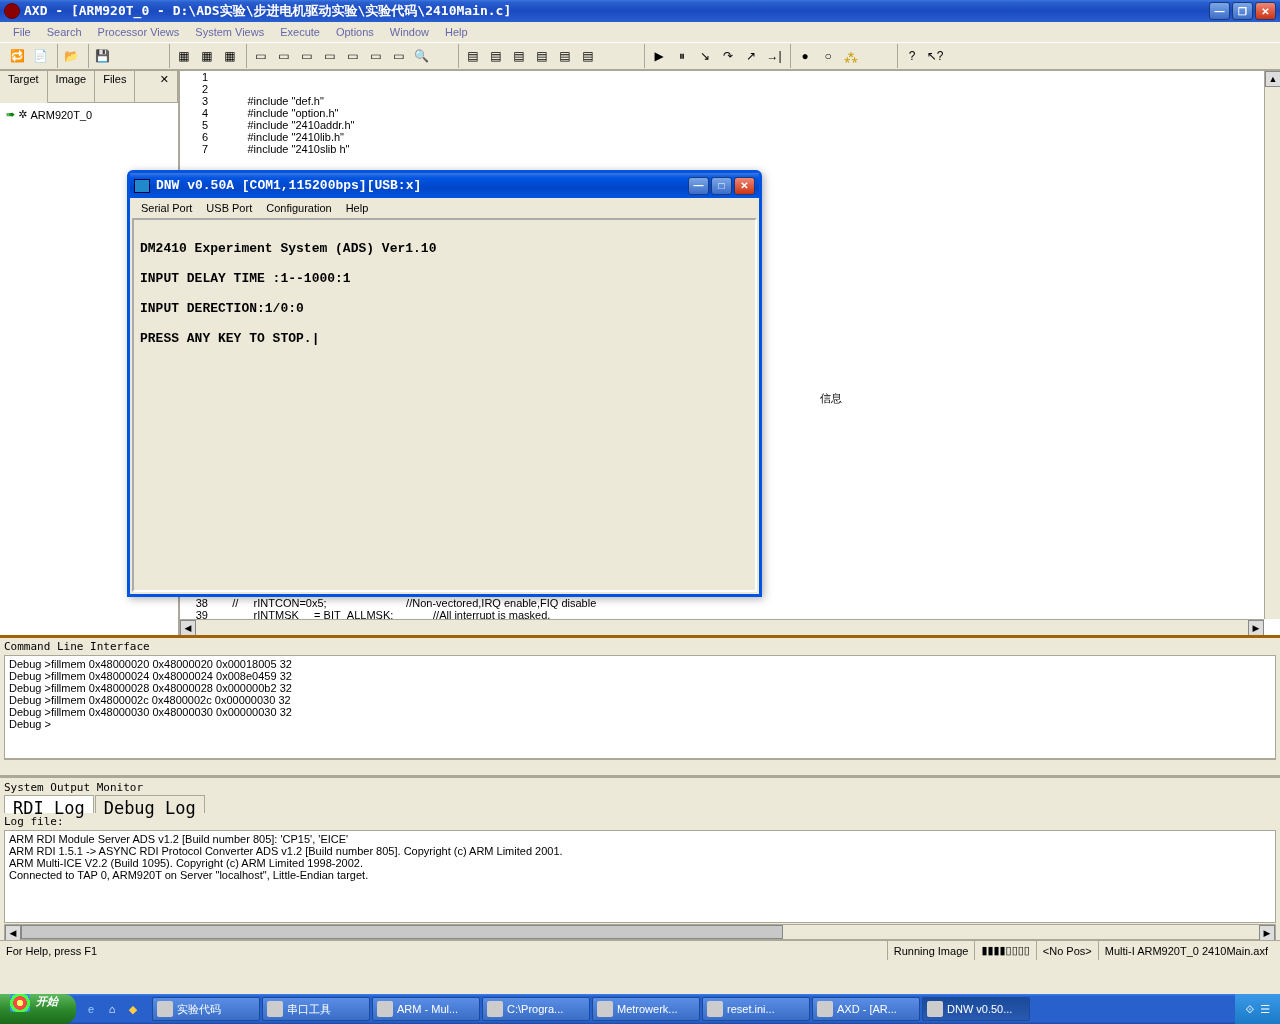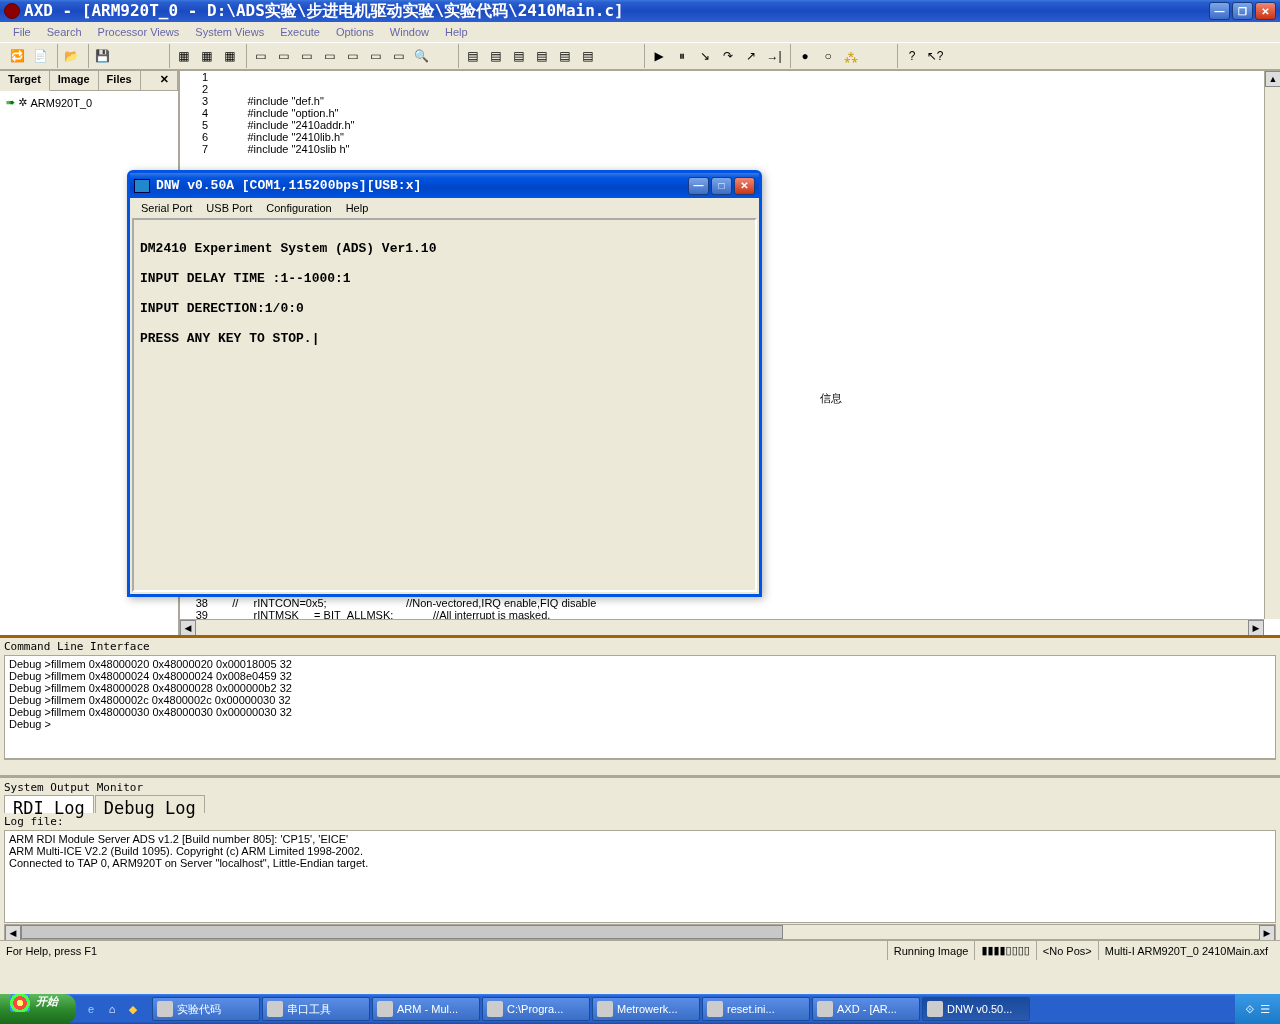--- a/index.html
+++ b/index.html
@@ -2,37 +2,37 @@
 <html><head>
 <meta charset="utf-8">
 <style>
 * { margin:0; padding:0; box-sizing:border-box; font-family: Tahoma, sans-serif; font-size:11px; }
 body { background:#ece9d8; width:1280px; height:1024px; overflow:hidden; position:relative; }
 
 
 .axd-window { width:1280px; height:960px; background:#ece9d8; display:flex; flex-direction:column; }
 .title-bar { height:22px; background:linear-gradient(to bottom,#3b77dd,#2a5fd0 10%,#1a4ac0 50%,#2a5fd0); display:flex; align-items:center; padding:0 4px; color:white; font-weight:bold; }
 .title-bar .icon { width:16px; height:16px; background:#8b0000; border-radius:50%; margin-right:4px; display:inline-block; border:1px solid #600; }
-.title-text { flex:1; font-family:"SimSun",monospace; font-size:16px; }
+.title-text { flex:1; font-family:"SimSun",monospace; font-size:13px; }
 .win-btns { display:flex; gap:2px; }
 .win-btn { width:21px; height:18px; background:linear-gradient(to bottom,#7ba7e8,#3c6cc8); border:1px solid #1a3a7a; border-radius:3px; color:white; font-weight:bold; display:flex; align-items:center; justify-content:center; font-size:10px; cursor:pointer; }
 .win-btn.close { background:linear-gradient(to bottom,#ee8877,#cc3311); }
 
 .menu-bar { height:20px; background:#ece9d8; display:flex; align-items:center; padding:0 6px; gap:2px; }
 .menu-item { padding:2px 7px; color:#6666aa; cursor:pointer; }
 
 .toolbar-row { height:28px; background:#ece9d8; border-top:1px solid #fff; border-bottom:1px solid #aca899; display:flex; align-items:center; padding:0 4px; gap:2px; }
 .tool-group { display:flex; align-items:center; gap:1px; padding:0 3px; border-left:1px solid #aca899; height:24px; }
 .tool-group:first-child { border-left:none;}
 .tb-btn { width:22px; height:22px; border:1px solid transparent; display:flex; align-items:center; justify-content:center; cursor:pointer; font-size:12px; }
 
 
 .middle { flex:1; display:flex; border-top:1px solid #aca899; min-height:0; }
 .left-panel { width:180px; background:#ece9d8; border-right:2px solid #aca899; display:flex; flex-direction:column; }
-.left-tabs { height:20px; display:flex; border-bottom:1px solid #aca899;font-weight:bold; }
+.left-tabs { height:32px; display:flex; border-bottom:1px solid #aca899; }
 .left-tab { padding:2px 8px; border-right:1px solid #aca899; cursor:pointer; }
 .left-tab.active { background:#ece9d8; border-bottom:1px solid #ece9d8; margin-bottom:-1px;}
 .tree { flex:1; background:#fff; padding:4px; font-family:monospace; font-size:11px; }
 .tree-item { padding:1px 2px; display:flex; align-items:center; gap:3px; }
 
 .code-area { flex:1; background:#fff; font-family:"Courier New",monospace; font-size:13px; overflow:auto; position:relative; }
 .code-line { display:flex; white-space:pre; }
 .lineno { width:40px; text-align:right; padding-right:12px; color:#000; }
 .code-text { color:#000; }
 
@@ -216,20 +216,21 @@
 
   <div class="sys-panel">
     <div class="sys-header">System Output Monitor</div>
     <div class="sys-tabs">
       <div class="sys-tab active">RDI Log</div>
       <div class="sys-tab">Debug Log</div>
     </div>
     <div class="sys-loglabel">Log file:</div>
     <div class="sys-body" id="sysBody">
         <div>ARM RDI Module Server ADS v1.2 [Build number 805]: 'CP15', 'EICE'</div>
+        <div>ARM RDI 1.5.1 -&gt; ASYNC RDI Protocol Converter ADS v1.2 [Build number 805]. Copyright (c) ARM Limited 2001.</div>
         <div>ARM Multi-ICE V2.2 (Build 1095). Copyright (c) ARM Limited 1998-2002.</div>
         <div>Connected to TAP 0, ARM920T on Server "localhost", Little-Endian target.</div>
       </div>
     <div class="sys-scroll">
       <div class="sc-arrow">◀</div>
       <div class="sys-scroll-thumb"></div>
       <div style="flex:1"></div>
       <div class="sc-arrow">▶</div>
     </div>
   </div>

